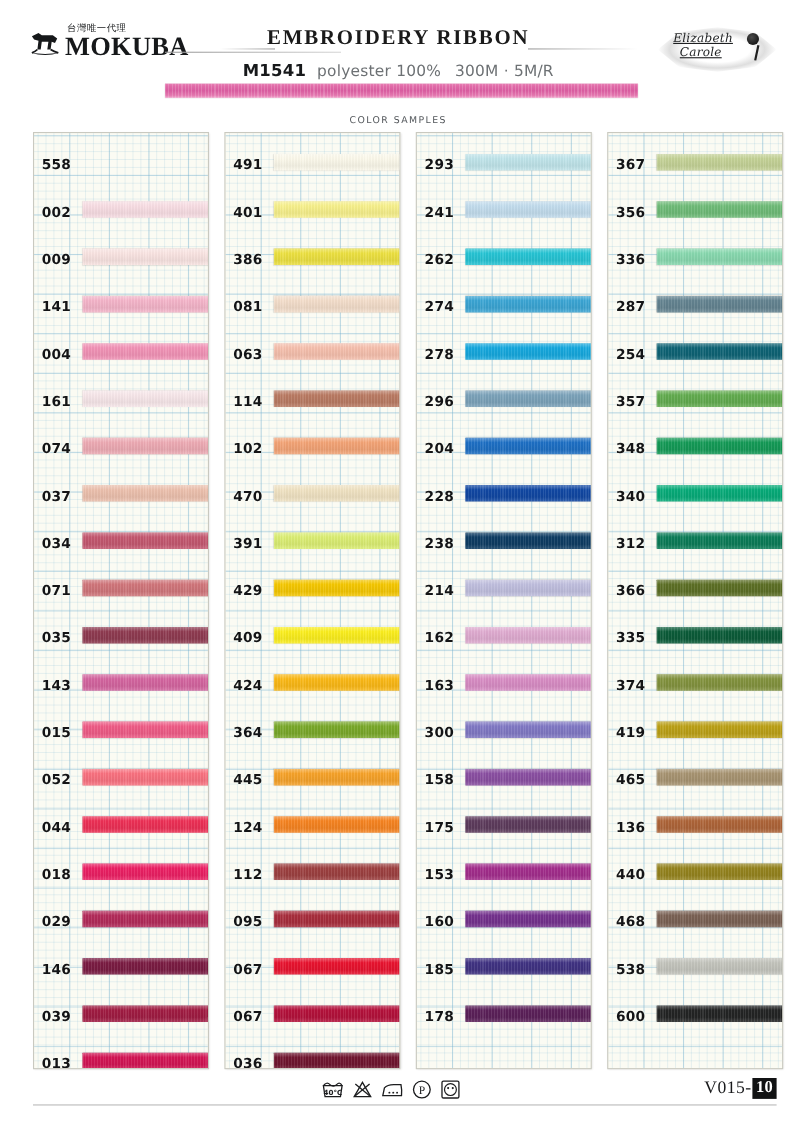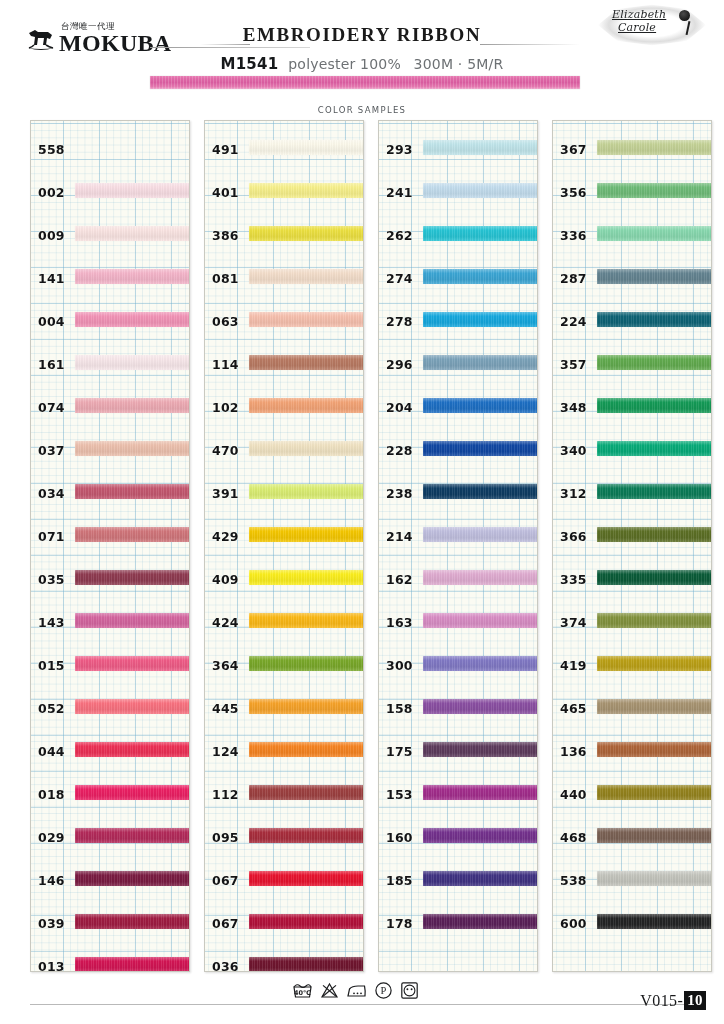--- a/index.html
+++ b/index.html
@@ -60,21 +60,21 @@
     font-family:"DejaVu Sans", sans-serif;
     font-size:15px; font-weight:700; color:#17191b; letter-spacing:0.2px;
   }
   .spec {
     font-family:"DejaVu Sans", sans-serif;
     font-size:14px; color:#6d7174; letter-spacing:0.2px;
   }
   .spec .spec2 { margin-left:8px; }
 
   .brandmark {
-    position:absolute; right:18px; top:4px;
+    position:absolute; right:18px; top:24px;
     width:108px; height:42px;
   }
   .brandmark .lens {
     position:absolute; inset:0;
     background:
       radial-gradient(ellipse 54px 21px at 50% 50%, #ffffff 55%, #dedede 80%, #ffffff 100%);
     clip-path: polygon(0% 50%, 18% 12%, 50% 2%, 82% 12%, 100% 50%, 82% 88%, 50% 98%, 18% 88%);
   }
   .brandmark .script {
     position:absolute; left:14px; top:5px;
@@ -171,21 +171,21 @@
   .footer-rule {
     position:absolute; left:30px; right:18px; top:26px; height:1px;
     background:#b9b9b9;
   }
   .care-icons {
     position:absolute; left:292px; top:3px;
     display:flex; align-items:center; gap:7px;
   }
   .care-icons svg { display:block; }
   .page-code {
-    position:absolute; right:18px; top:13px;
+    position:absolute; right:18px; top:2px;
     display:flex; align-items:flex-end;
     font-family:"Liberation Serif", serif;
     font-size:16px; color:#18191b; letter-spacing:0.4px;
   }
   .page-num {
     background:#111213; color:#ffffff;
     font-family:"Liberation Serif", serif;
     font-weight:700; font-size:15px;
     padding:0 3px; margin-left:1px; line-height:19px;
   }
@@ -626,21 +626,21 @@
             <div class="swatch" style="background: rgb(135, 216, 174);"></div>
           </div>
         </div>
         <div class="row">
           <div class="code">287</div>
           <div class="swatch-slot">
             <div class="swatch" style="background: rgb(99, 131, 144);"></div>
           </div>
         </div>
         <div class="row">
-          <div class="code">224</div>
+          <div class="code">254</div>
           <div class="swatch-slot">
             <div class="swatch" style="background: rgb(13, 99, 117);"></div>
           </div>
         </div>
         <div class="row">
           <div class="code">357</div>
           <div class="swatch-slot">
             <div class="swatch" style="background: rgb(97, 171, 78);"></div>
           </div>
         </div>

